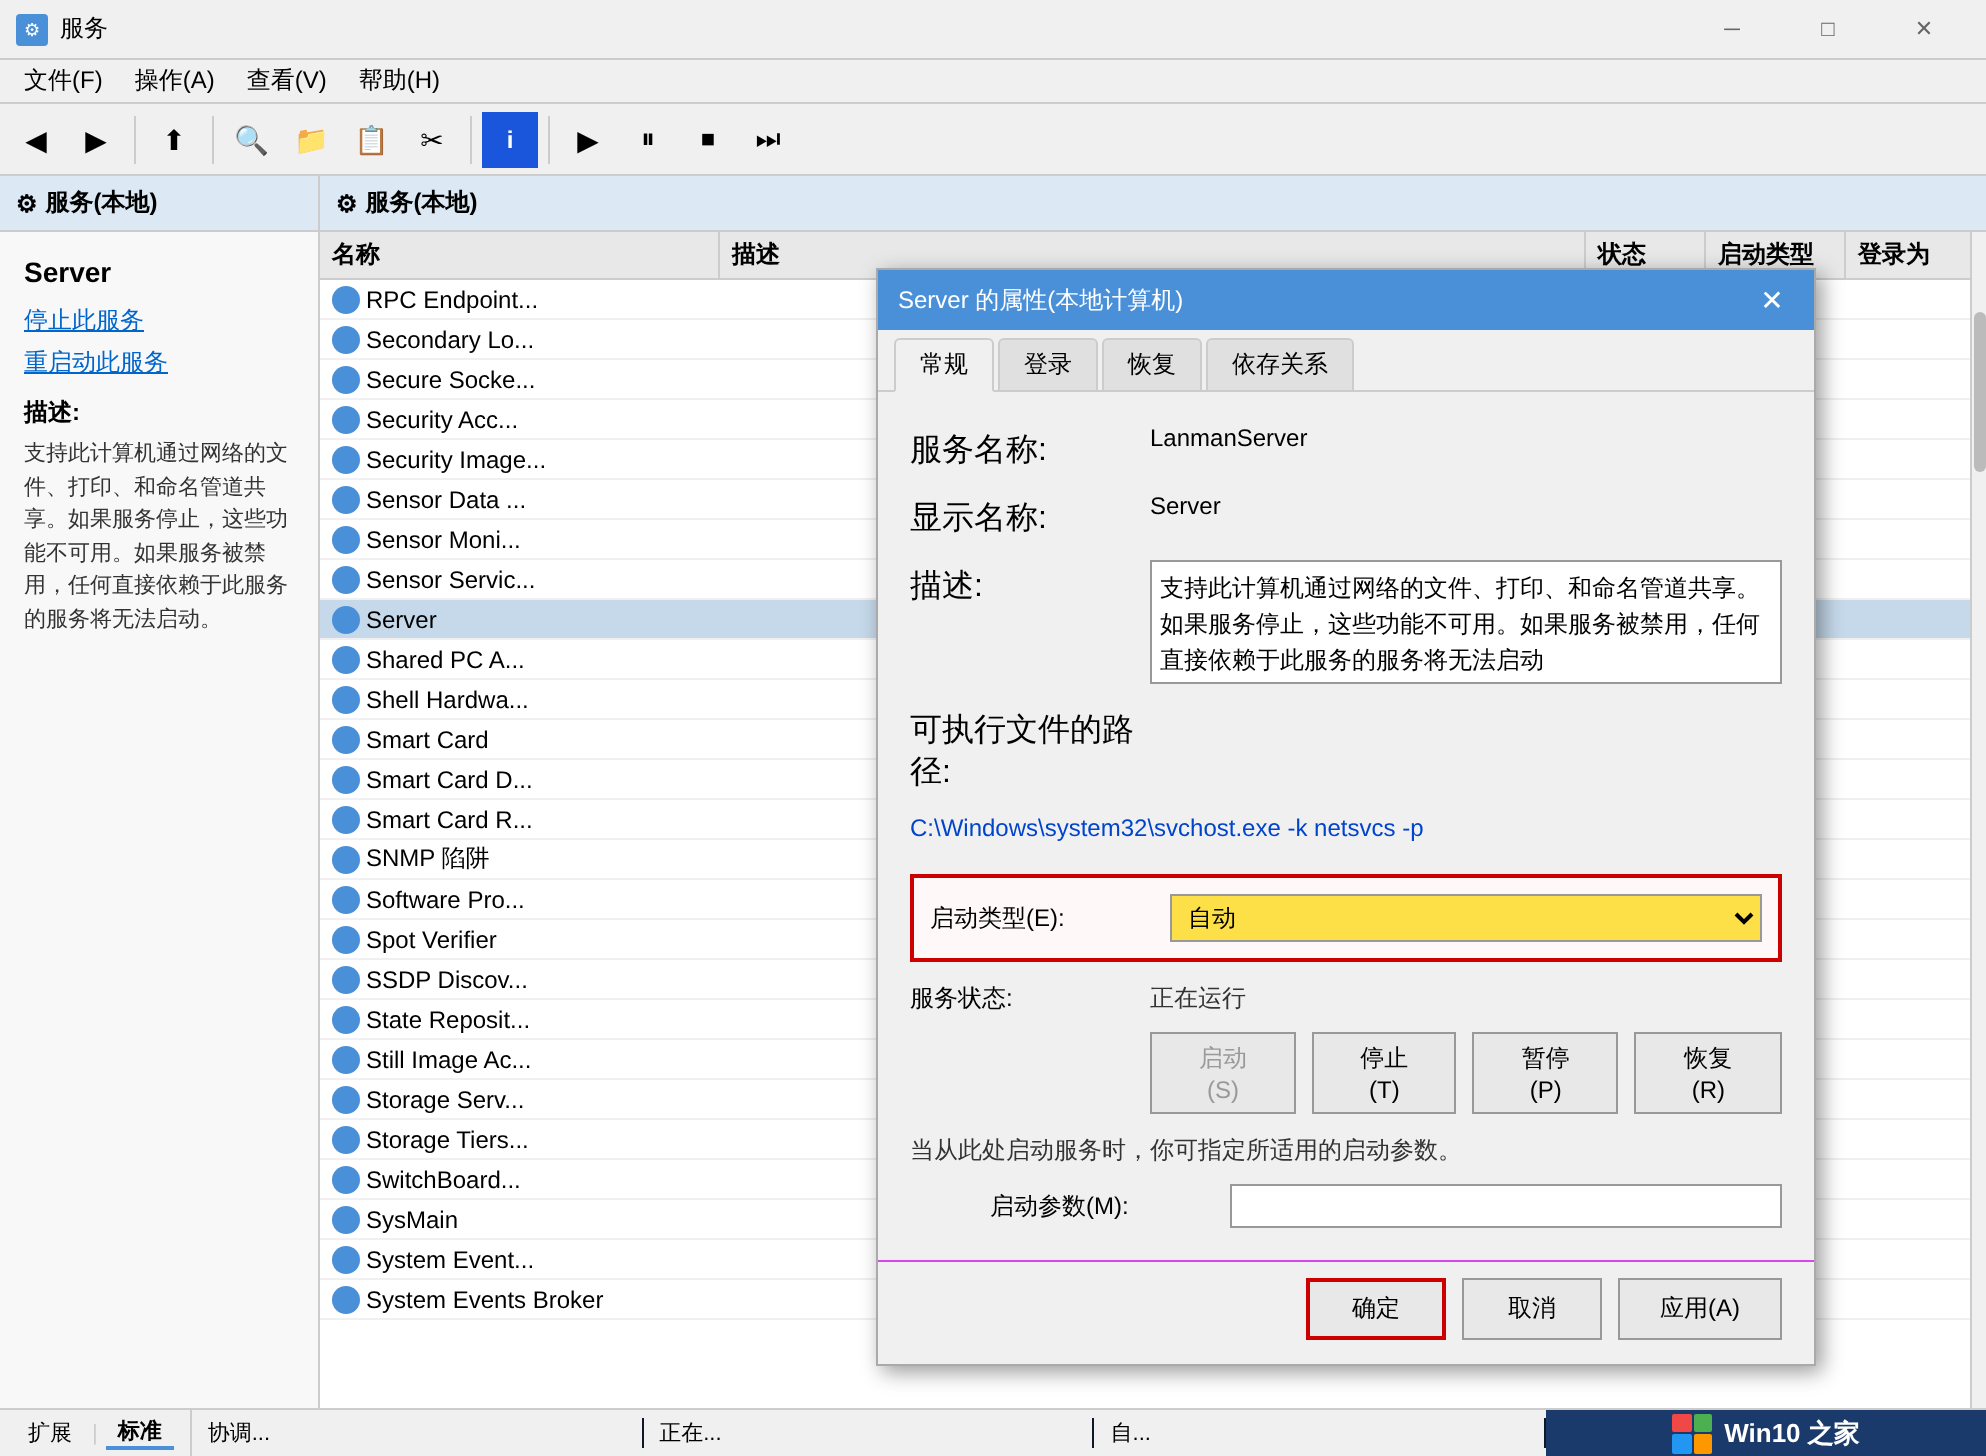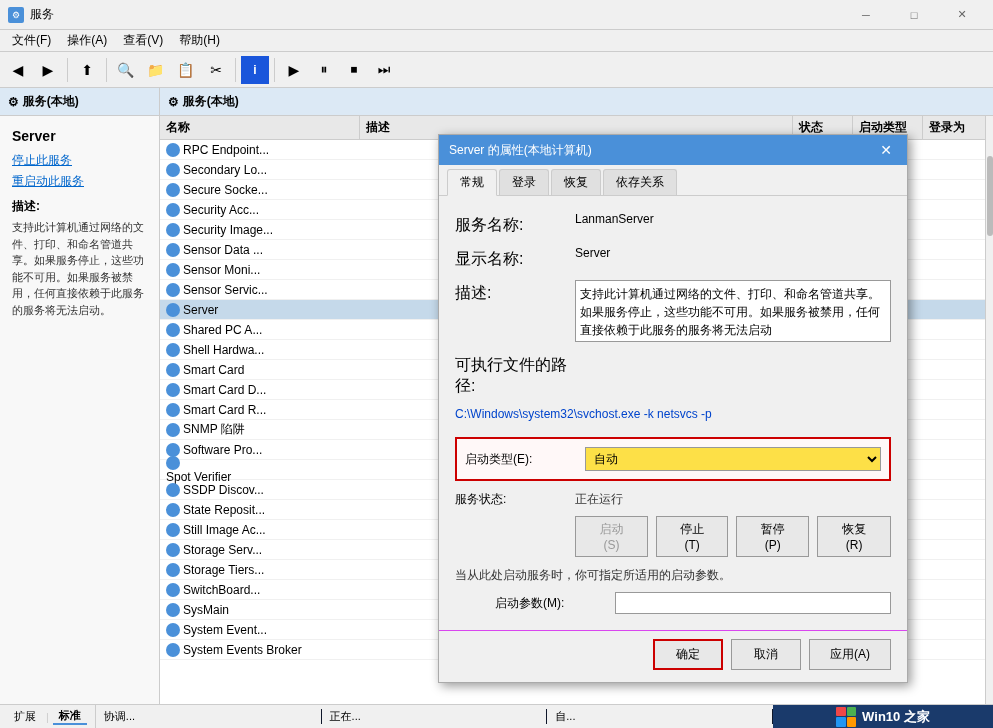--- a/index.html
+++ b/index.html
@@ -695,21 +695,21 @@
           <div class="service-cell" style="width: 200px; display: flex; align-items: center;">
             <span style="display: inline-block; width: 14px; height: 14px; margin-right: 3px; background: rgb(74, 144, 217); border-radius: 50%; flex-shrink: 0;"></span>
             <span>Software Pro...</span>
           </div>
           <div class="service-cell" style="flex: 1 1 0%;"></div>
           <div class="service-cell" style="width: 60px;"></div>
           <div class="service-cell" style="width: 70px;"></div>
           <div class="service-cell" style="width: 70px;"></div>
         </div>
         <div class="service-row">
-          <div class="service-cell" style="width: 200px; display: flex; align-items: flex-start; flex-direction: column;">
+          <div class="service-cell" style="width: 200px; display: flex; align-items: center;">
             <span style="display: inline-block; width: 14px; height: 14px; margin-right: 3px; background: rgb(74, 144, 217); border-radius: 50%; flex-shrink: 0;"></span>
             <span>Spot Verifier</span>
           </div>
           <div class="service-cell" style="flex: 1 1 0%;"></div>
           <div class="service-cell" style="width: 60px;"></div>
           <div class="service-cell" style="width: 70px;"></div>
           <div class="service-cell" style="width: 70px;"></div>
         </div>
         <div class="service-row">
           <div class="service-cell" style="width: 200px; display: flex; align-items: center;">

